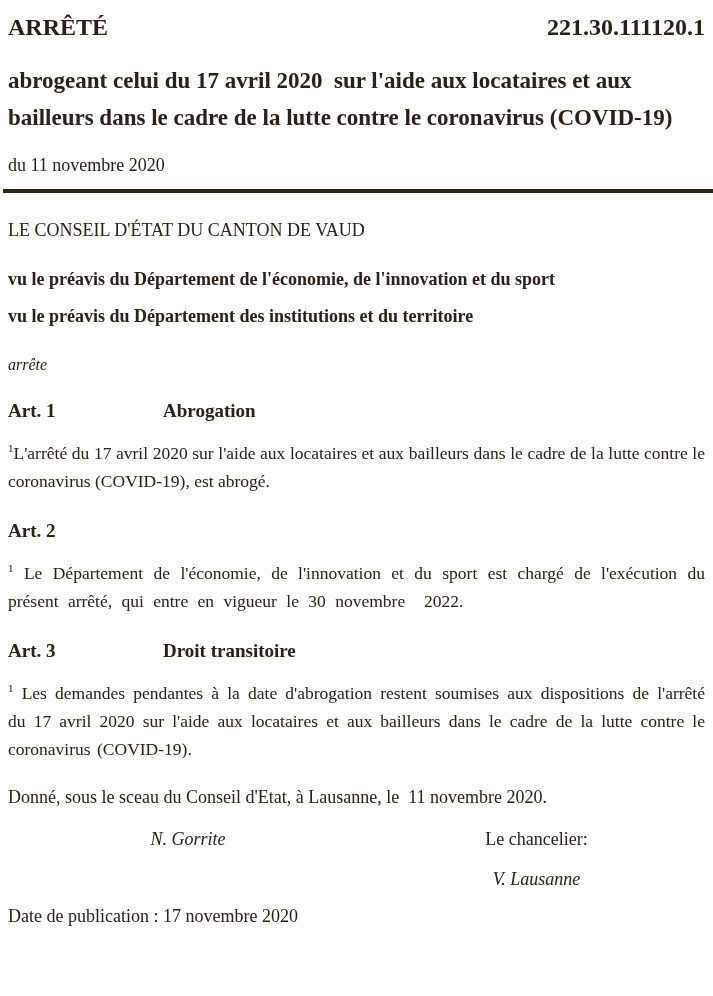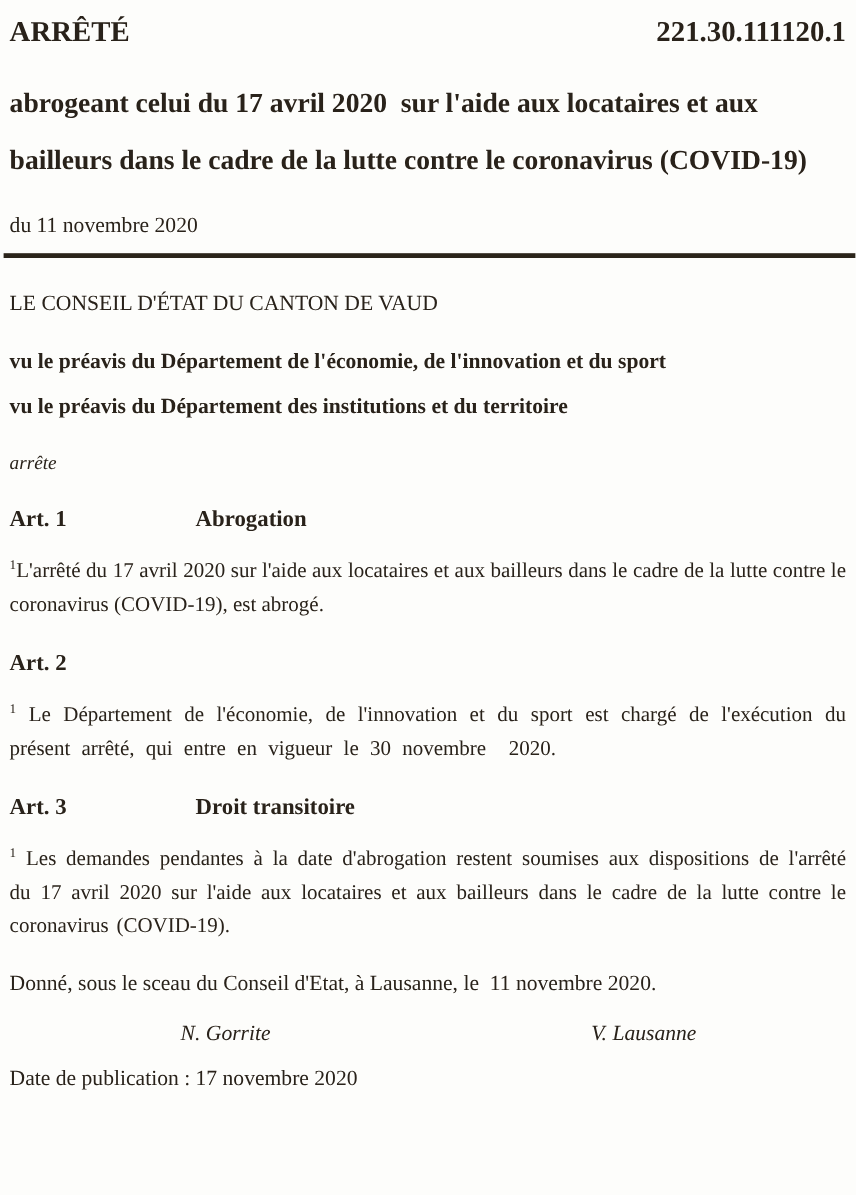--- a/index.html
+++ b/index.html
@@ -18,21 +18,21 @@
     justify-content: space-between;
     align-items: flex-end;
     font-size: 24px;
     font-weight: bold;
     line-height: 30px;
     margin-bottom: 20px;
   }
   .doc-title {
     font-size: 23px;
     font-weight: bold;
-    line-height: 48px;
+    line-height: 37px;
     white-space: pre-wrap;
     margin-bottom: 17px;
   }
   .date-line {
     font-size: 18px;
     line-height: 24px;
     margin-bottom: 12px;
   }
   .rule {
     height: 4px;
@@ -137,31 +137,32 @@
 <div class="decree-word">arrête</div>
 
 <div class="art-heading">
   <span class="art-number">Art. 1</span><span>Abrogation</span>
 </div>
 <div class="para"><sup>1</sup><span>L'arrêté du 17 avril 2020 sur l'aide aux locataires et aux bailleurs dans le cadre de la lutte contre le coronavirus (COVID-19), est abrogé.</span></div>
 
 <div class="art-heading">
   <span class="art-number">Art. 2</span><span></span>
 </div>
-<div class="para spread-wide"><sup>1</sup><span> Le Département de l'économie, de l'innovation et du sport est chargé de l'exécution du présent arrêté, qui entre en vigueur le 30 novembre  2020.</span></div>
+<div class="para spread-wide"><sup>1</sup><span> Le Département de l'économie, de l'innovation et du sport est chargé de l'exécution du présent arrêté, qui entre en vigueur le 30 novembre  2022.</span></div>
 
 <div class="art-heading">
   <span class="art-number">Art. 3</span><span>Droit transitoire</span>
 </div>
 <div class="para spread last-para"><sup>1</sup><span> Les demandes pendantes à la date d'abrogation restent soumises aux dispositions de l'arrêté du 17 avril 2020 sur l'aide aux locataires et aux bailleurs dans le cadre de la lutte contre le coronavirus (COVID-19).</span></div>
 
 <div class="given-line">Donné, sous le sceau du Conseil d'Etat, à Lausanne, le  11 novembre 2020.</div>
 
 <div class="signatures">
   <div class="sig-col-left">
     <div class="sig-name">N. Gorrite</div>
   </div>
   <div class="sig-col-right">
+    <div class="sig-role">Le chancelier:</div>
     <div class="sig-name">V. Lausanne</div>
   </div>
 </div>
 
 <div class="publication-line">Date de publication : 17 novembre 2020</div>
 
 </body></html>

